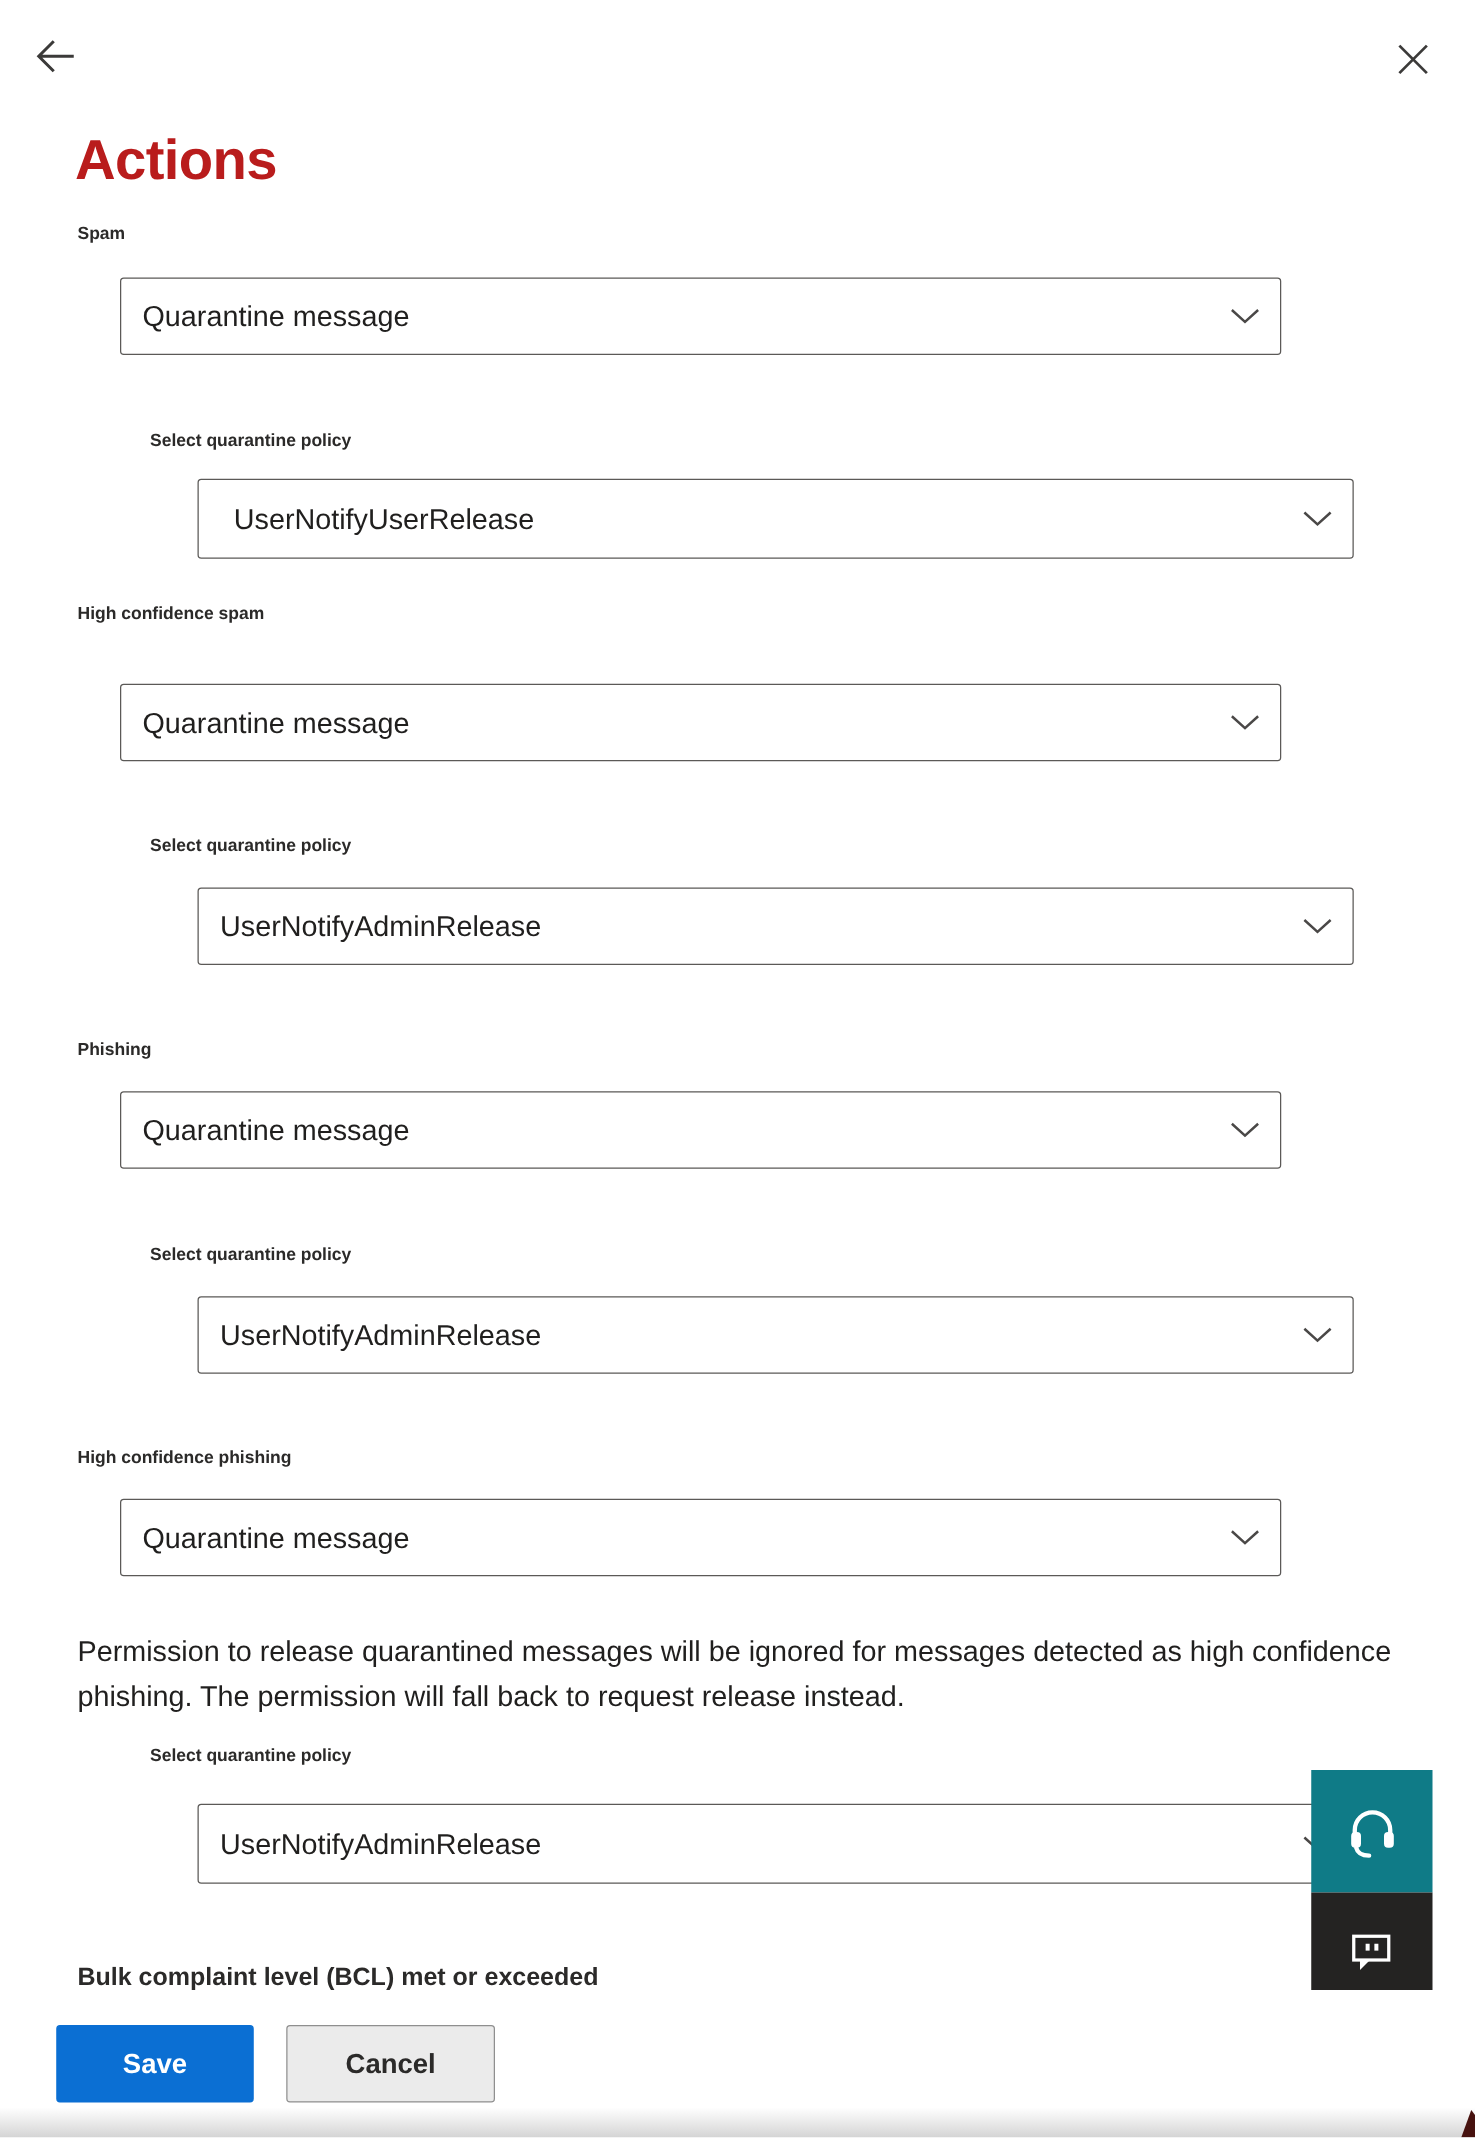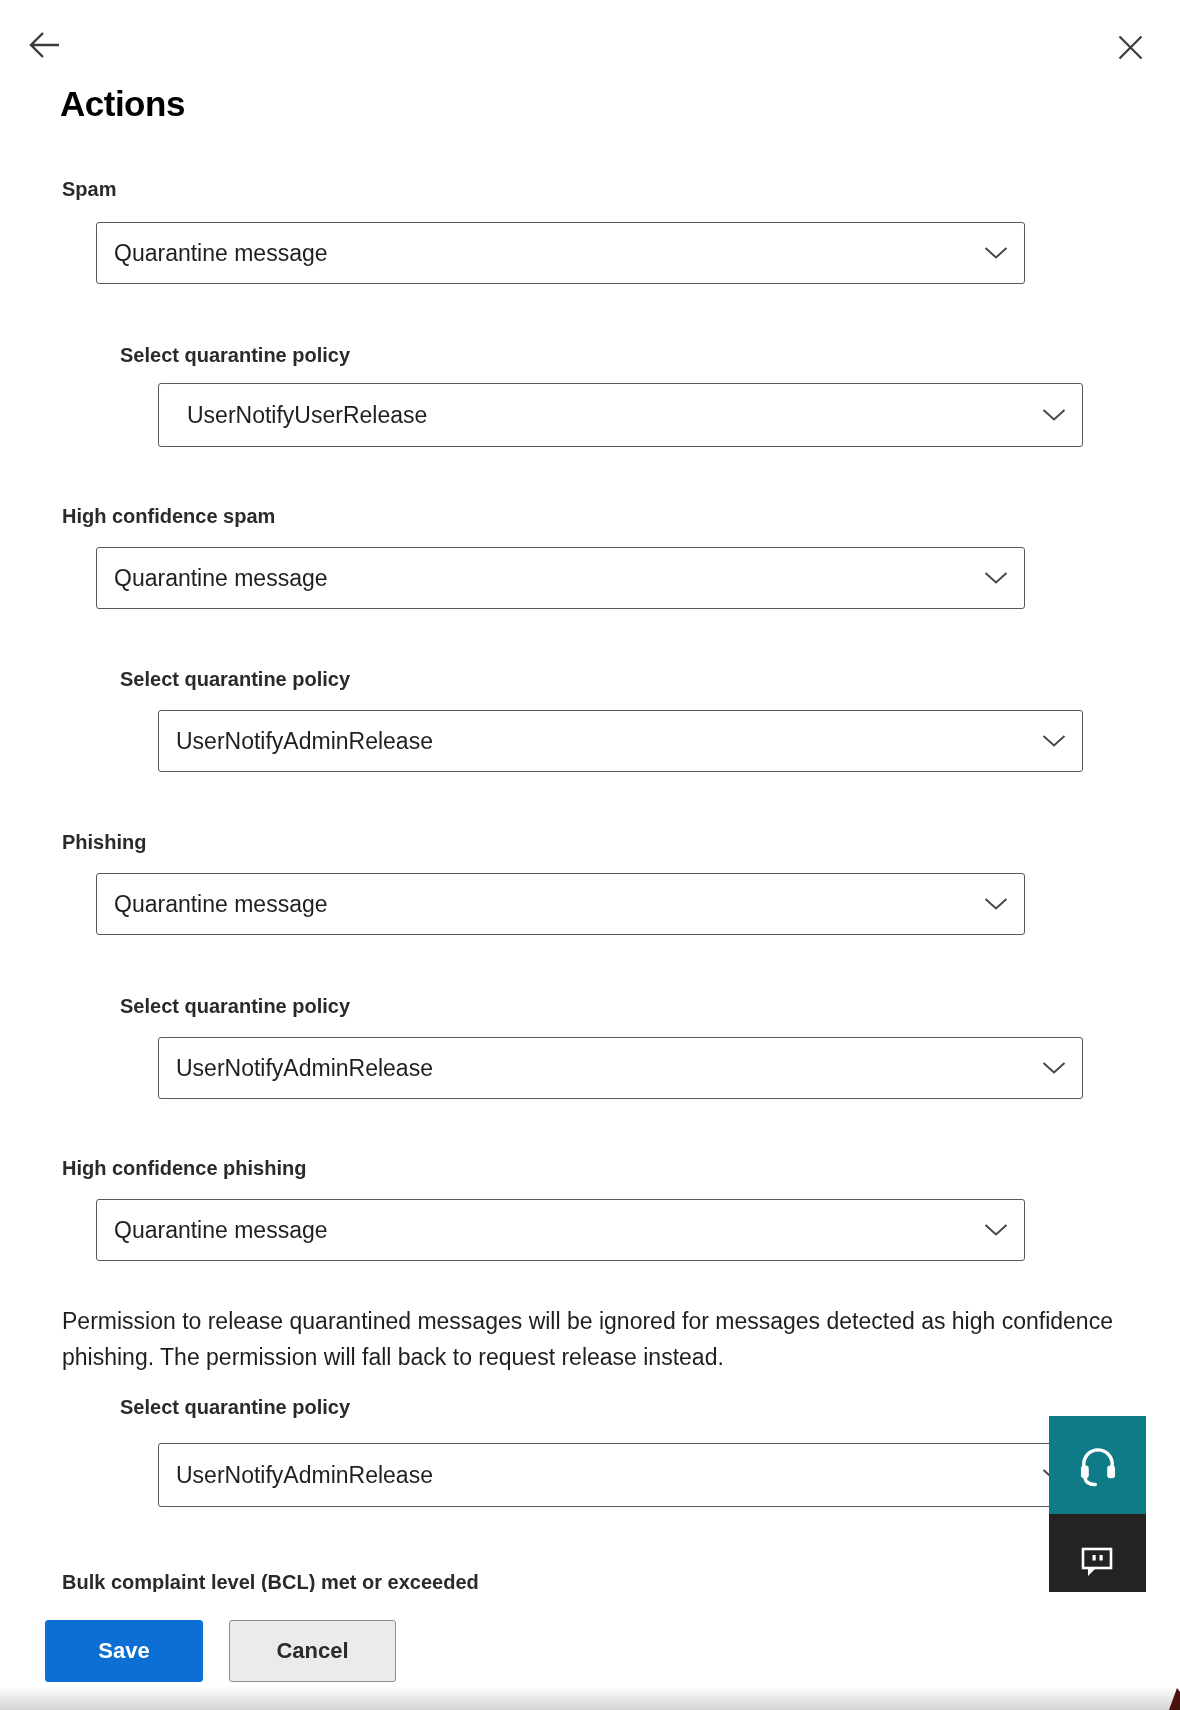--- a/index.html
+++ b/index.html
@@ -2,23 +2,23 @@
 <html><head>
 <meta charset="utf-8">
 <style>
   * { margin:0; padding:0; box-sizing:border-box; }
   html,body { width:1180px; height:1710px; background:#ffffff;
     font-family:"Liberation Sans", sans-serif; color:#201f1e; overflow:hidden; }
   #panel { position:relative; width:1180px; height:1710px; background:#fff; }
 
   .icon-btn { position:absolute; background:none; border:none; cursor:pointer; padding:0; line-height:0; }
 
-  .page-title { position:absolute; left:60px; top:84px; font-size:35px; font-weight:700; color:#000000; letter-spacing:-0.5px; }
+  .page-title { position:absolute; left:60px; top:102px; font-size:45px; font-weight:700; color:#b91c1c; letter-spacing:-0.5px; }
 
-  .label { position:absolute; font-size:20px; font-weight:600; color:#2b2a29; }
+  .label { position:absolute; font-size:14px; font-weight:600; color:#2b2a29; }
   .label.main { left:62px; }
   .label.sub  { left:120px; }
 
   .dd { position:absolute; height:62px; background:#fff; border:1.5px solid #5b5957; border-radius:3px;
         display:flex; align-items:center; padding-left:17px; cursor:pointer;margin-left:36px; }
   .dd.main-dd { left:60px;  width:929px; }
   .dd.sub-dd  { left:122px; width:925px; }
   .dd-text { font-size:23px; color:#201f1e; }
   .chev { position:absolute; right:16px; top:50%; transform:translateY(-50%); line-height:0; }
 
@@ -76,21 +76,21 @@
   <div class="label sub" style="top:344px;">Select quarantine policy</div>
   <div class="dd sub-dd" style="top:383px; height:64px;padding-left:28px;" role="combobox">
     <span class="dd-text">UserNotifyUserRelease</span>
     <span class="chev">
       <svg width="24" height="13" viewBox="0 0 24 13">
           <path d="M1.5 1.5 L12 11 L22.5 1.5" fill="none" stroke="#4a4847" stroke-width="2"></path>
         </svg>
     </span>
   </div>
 
-  <div class="label main" style="top:505px;">High confidence spam</div>
+  <div class="label main" style="top:482px;">High confidence spam</div>
   <div class="dd main-dd" style="top:547px;" role="combobox">
     <span class="dd-text">Quarantine message</span>
     <span class="chev">
       <svg width="24" height="13" viewBox="0 0 24 13">
           <path d="M1.5 1.5 L12 11 L22.5 1.5" fill="none" stroke="#4a4847" stroke-width="2"></path>
         </svg>
     </span>
   </div>
   <div class="label sub" style="top:668px;">Select quarantine policy</div>
   <div class="dd sub-dd" style="top:710px;" role="combobox">

